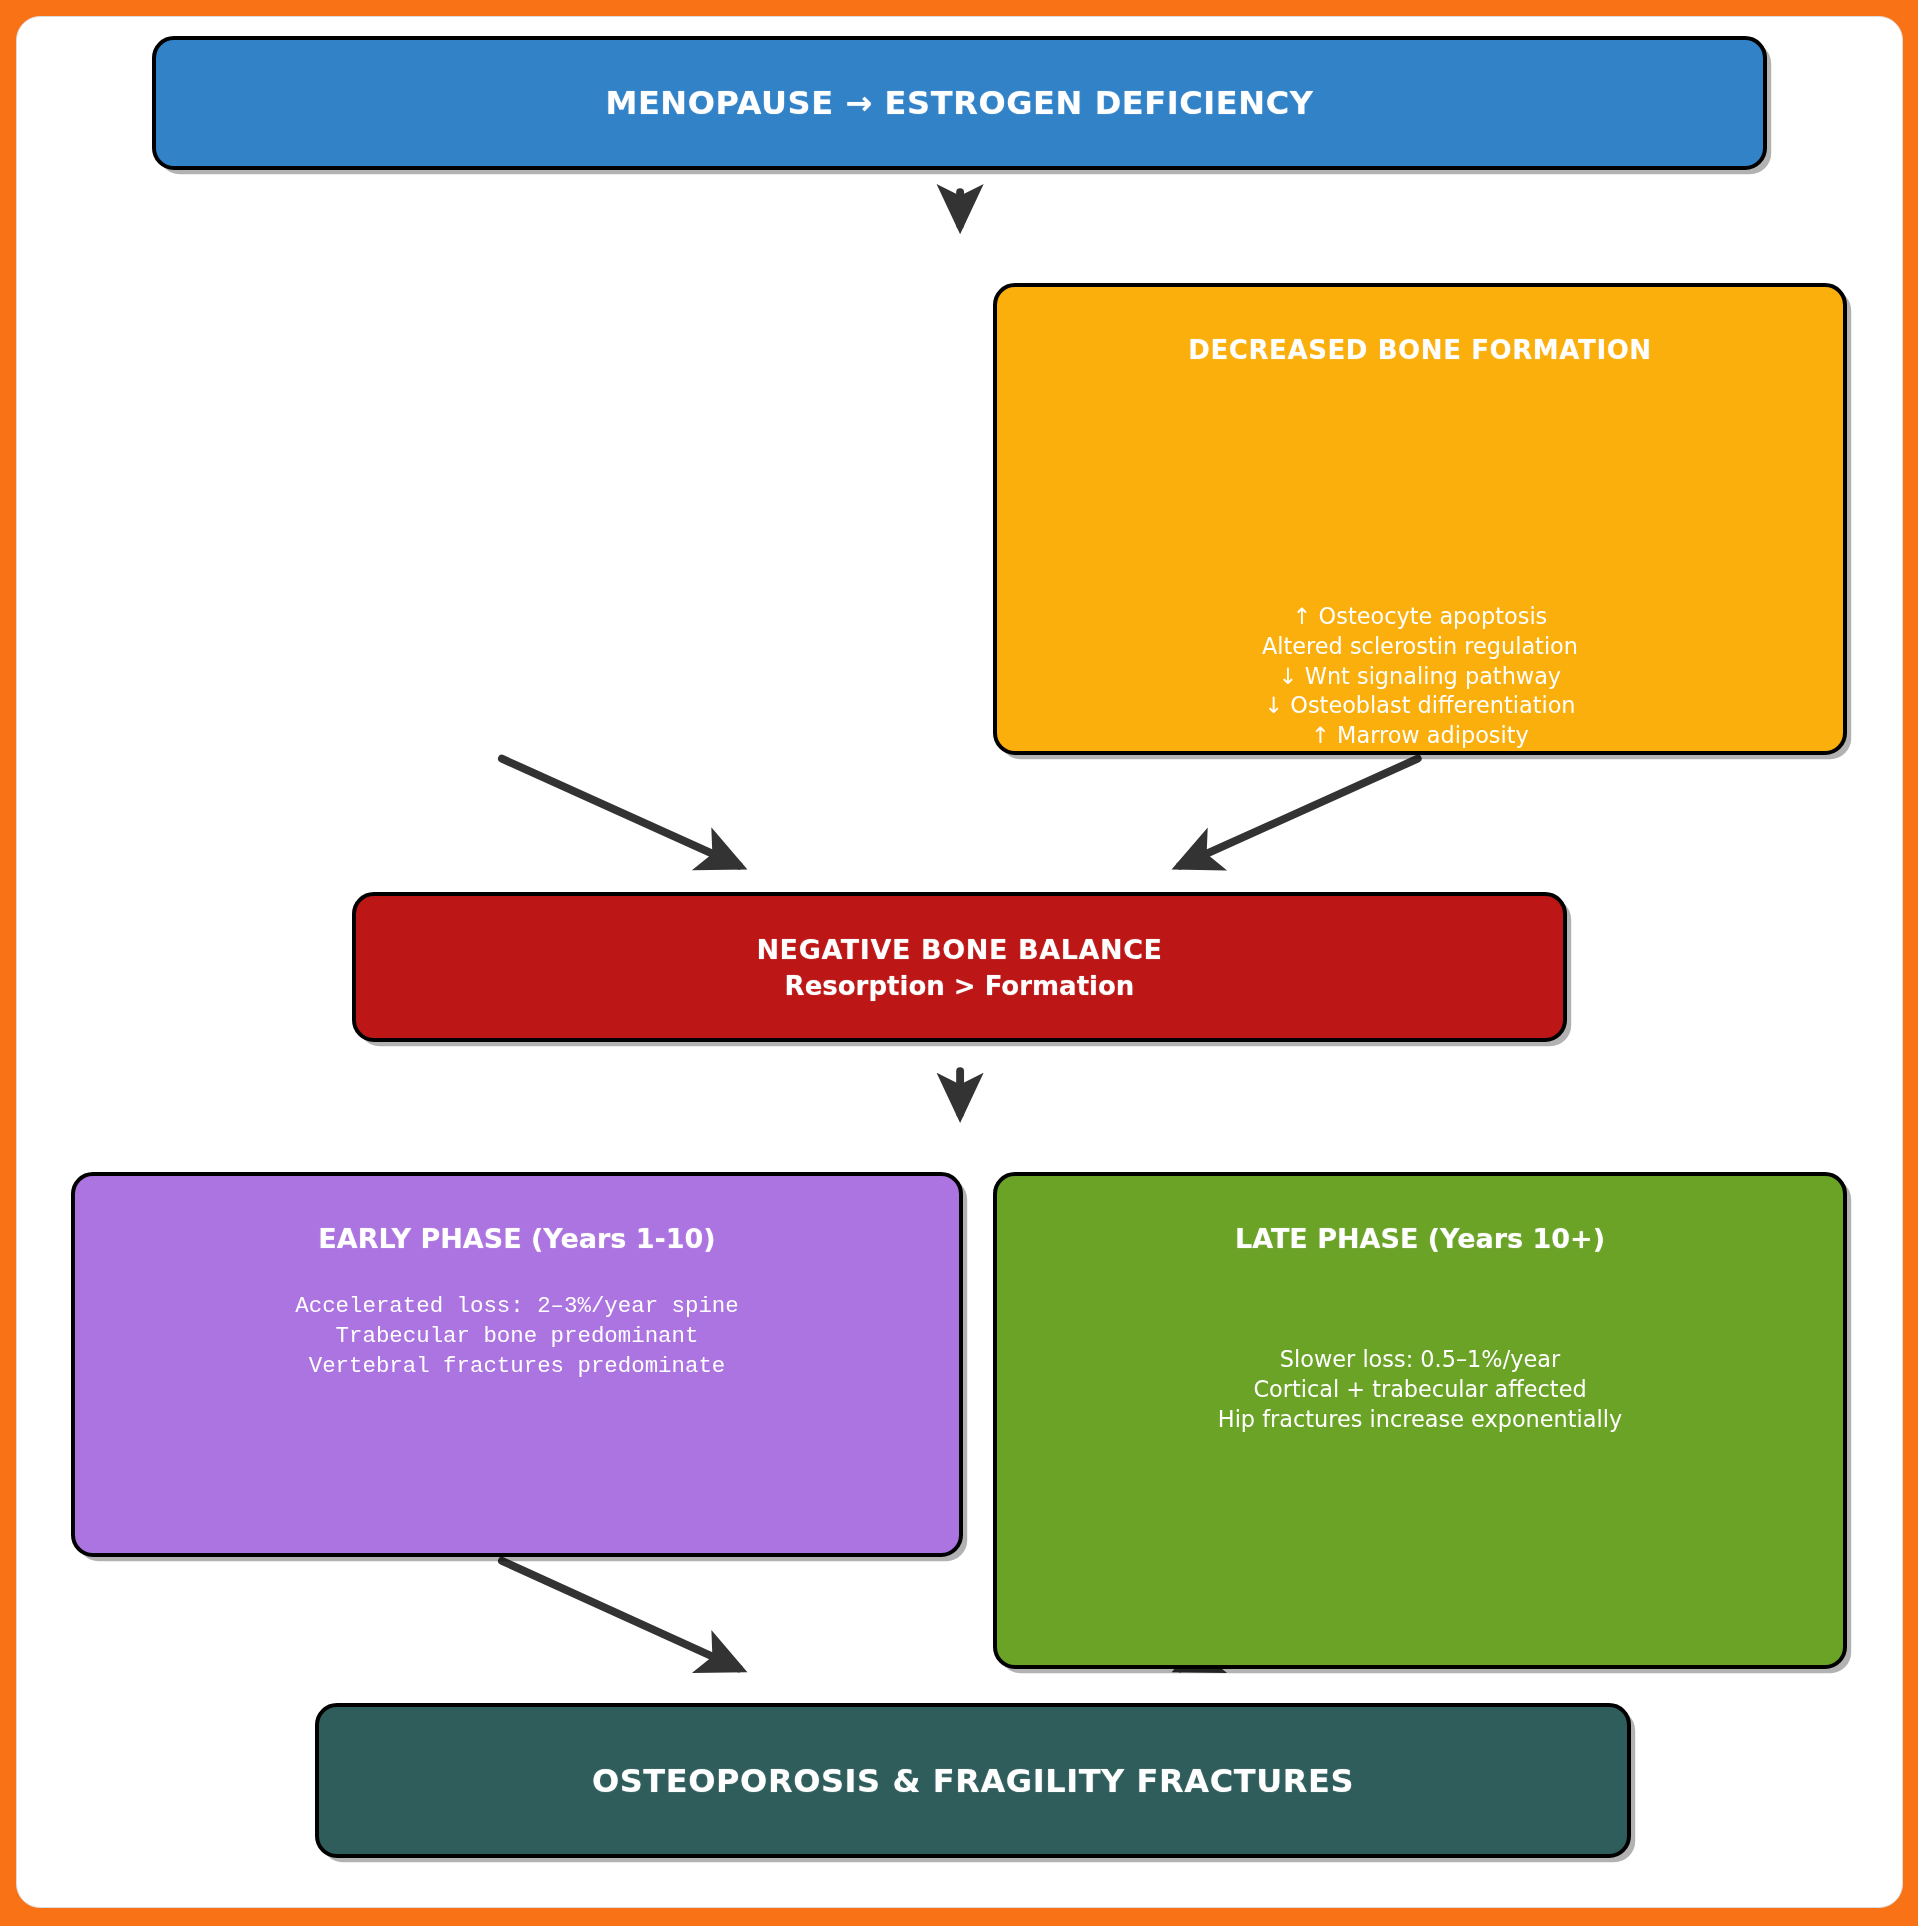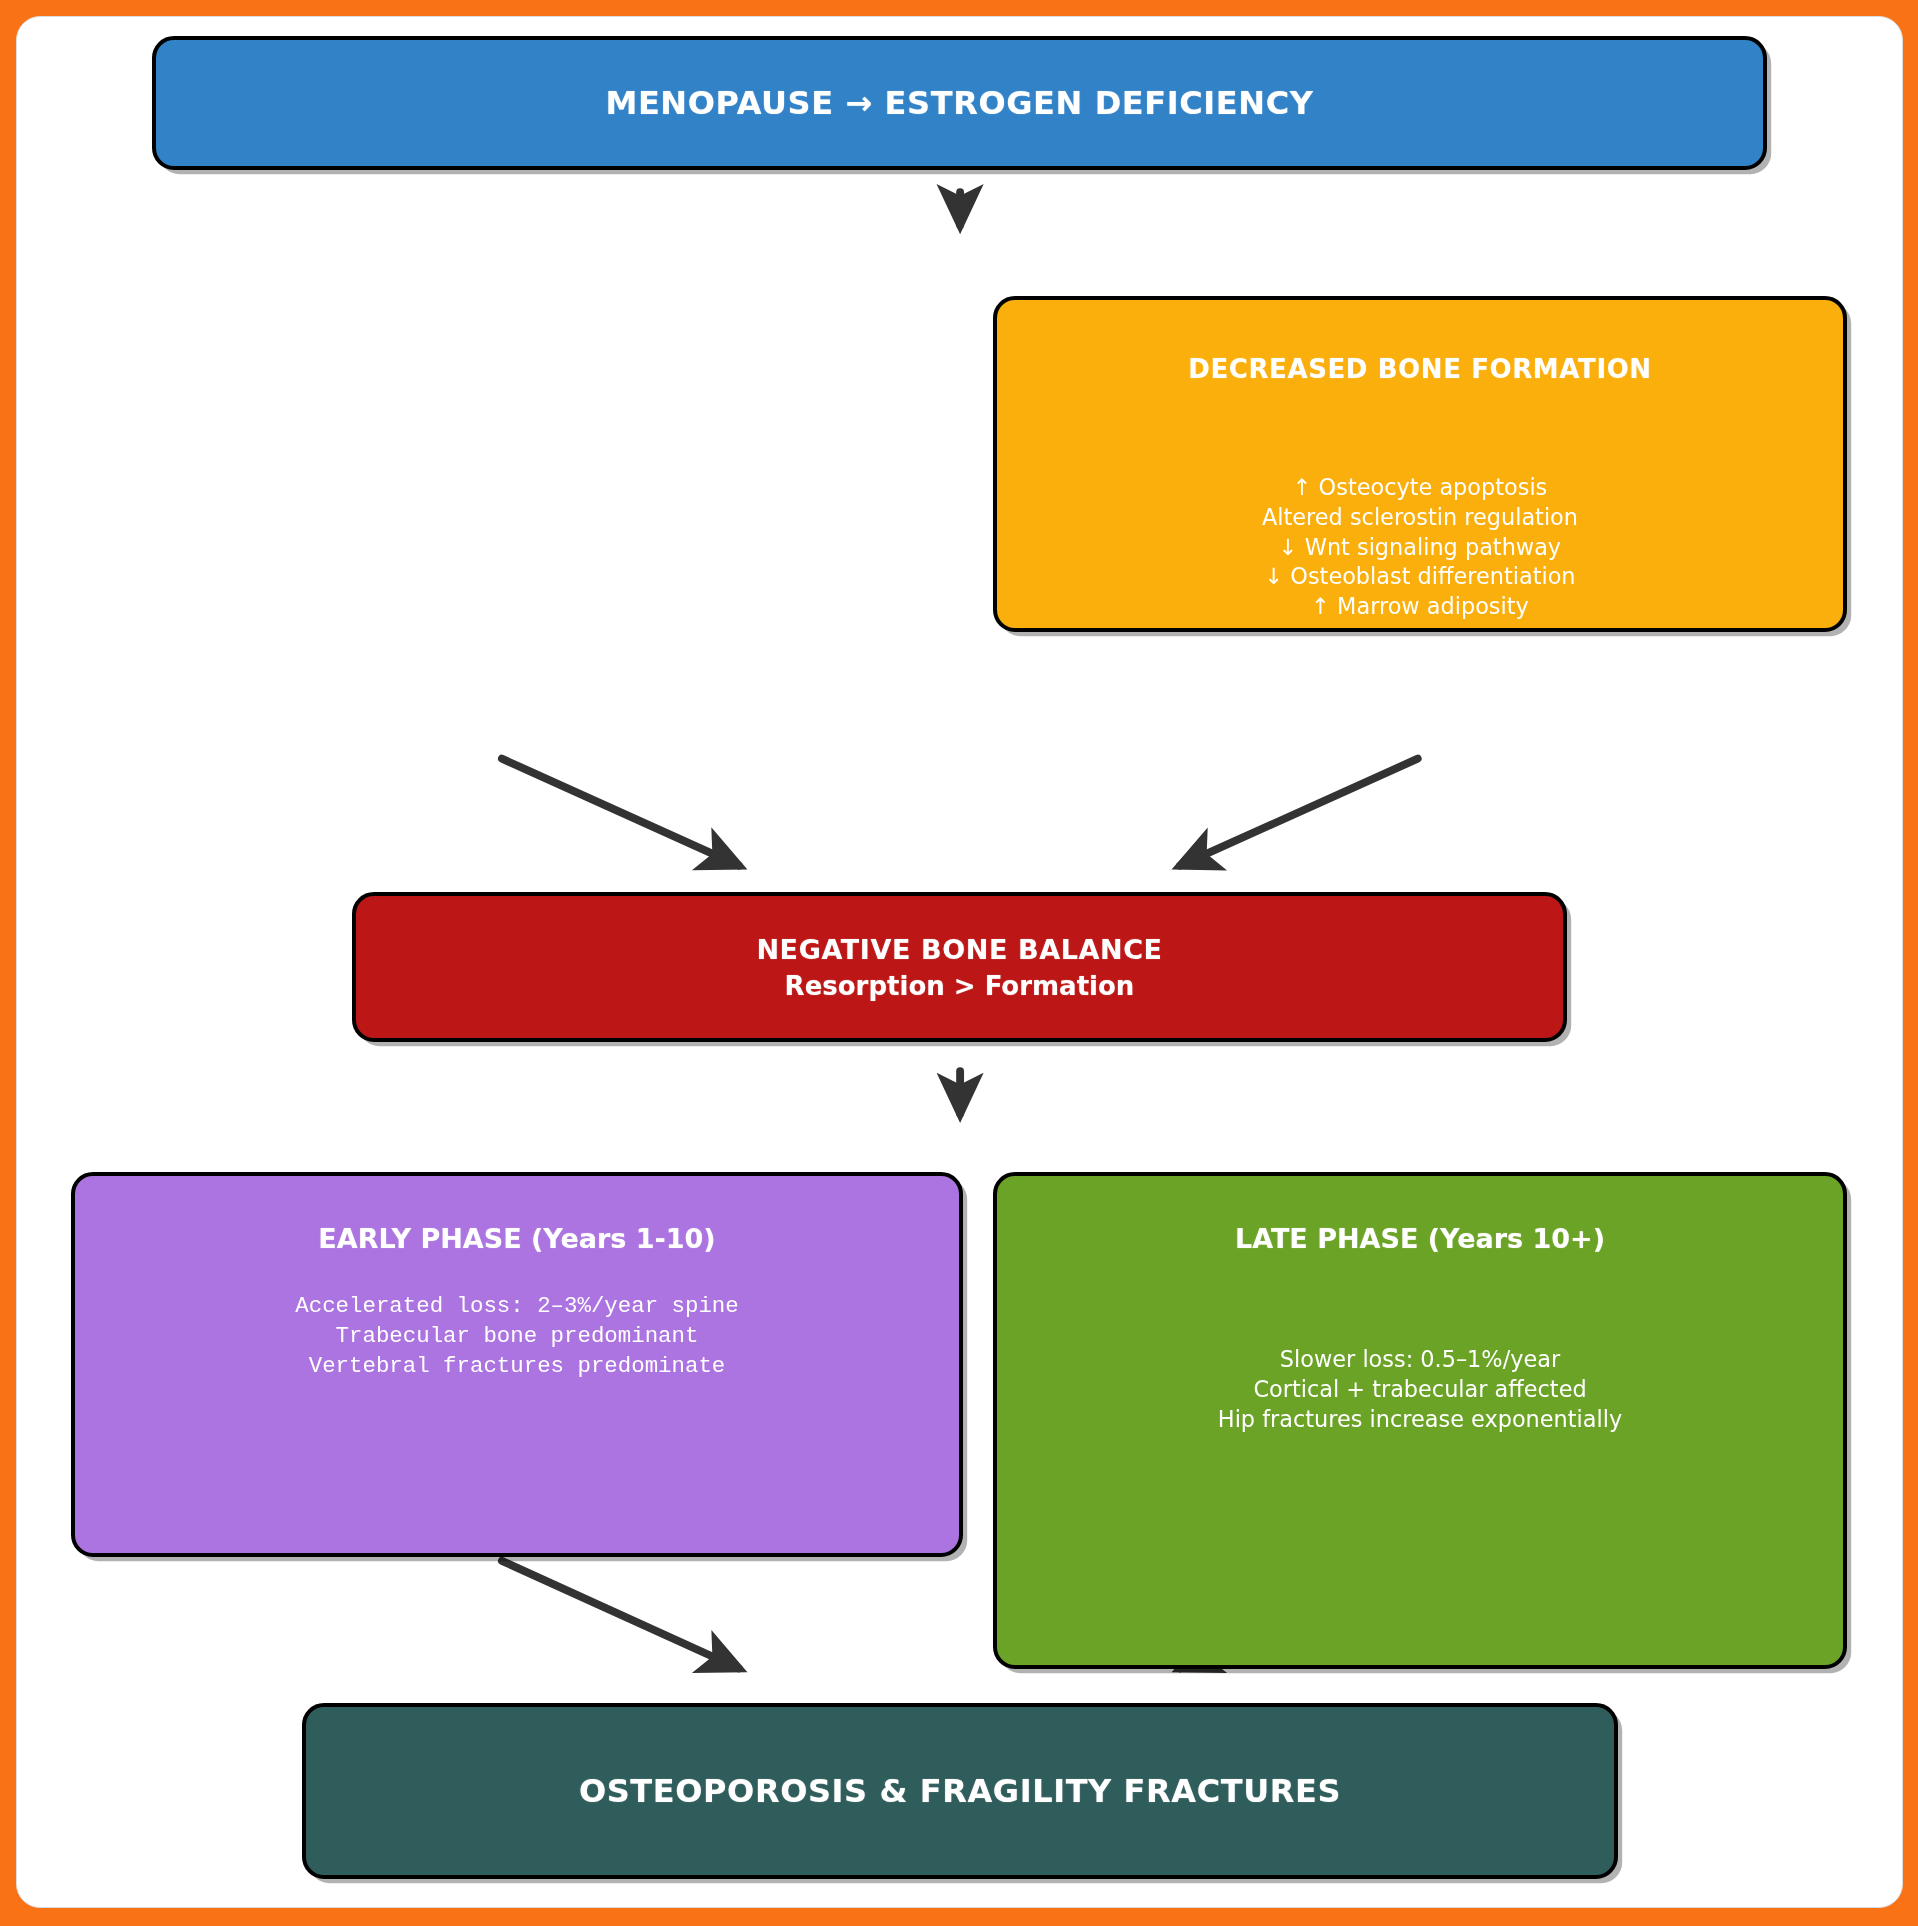--- a/index.html
+++ b/index.html
@@ -71,24 +71,23 @@
 
   #node-resorption {
     left: 71px; top: 283px; width: 856px; height: 472px;
     background: #fa7b72;
     justify-content: flex-start;
   }
   #node-resorption .title { font-size: 26px; margin-top: 48px; }
   #node-resorption .body  { font-size: 22.4px; margin-top: 89px; }
 
   #node-formation {
-    left: 993px; top: 283px; width: 854px; height: 336px;
+    left: 993px; top: 283px; width: 854px; height: 472px;
     background: #fbaf0c;
-    justify-content: center;
-    margin-top: 13px;
+    justify-content: space-between;
   }
   #node-formation .title { font-size: 26px; margin-top: 48px; }
   #node-formation .body  { font-size: 22.4px; margin-top: 89px; }
 
   #node-balance {
     left: 352px; top: 892px; width: 1215px; height: 150px;
     background: #bd1616;
     justify-content: center;
   }
   #node-balance .title { font-size: 27px; }
@@ -108,21 +107,21 @@
 
   #node-late {
     left: 993px; top: 1172px; width: 854px; height: 497px;
     background: #6ba327;
     justify-content: flex-start;
   }
   #node-late .title { font-size: 27px; margin-top: 47px; font-weight: bold; letter-spacing: 0; }
   #node-late .body  { font-size: 22.4px; margin-top: 91px; }
 
   #node-outcome {
-    left: 302px; top: 1703px; width: 1316px; height: 176px;
+    left: 315px; top: 1703px; width: 1316px; height: 155px;
     background: #2f5d5b;
     justify-content: center;
   }
   #node-outcome .title { font-size: 32px; }
 
   svg#edges {
     position: absolute;
     left: 0; top: 0;
     width: 1919px; height: 1926px;
     pointer-events: none;

